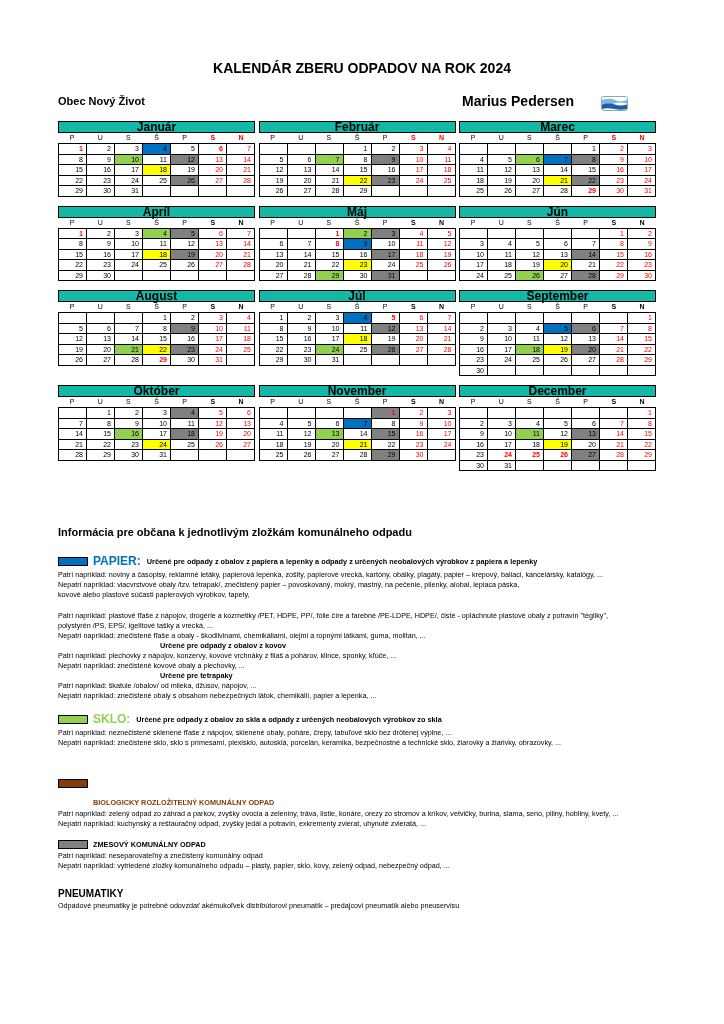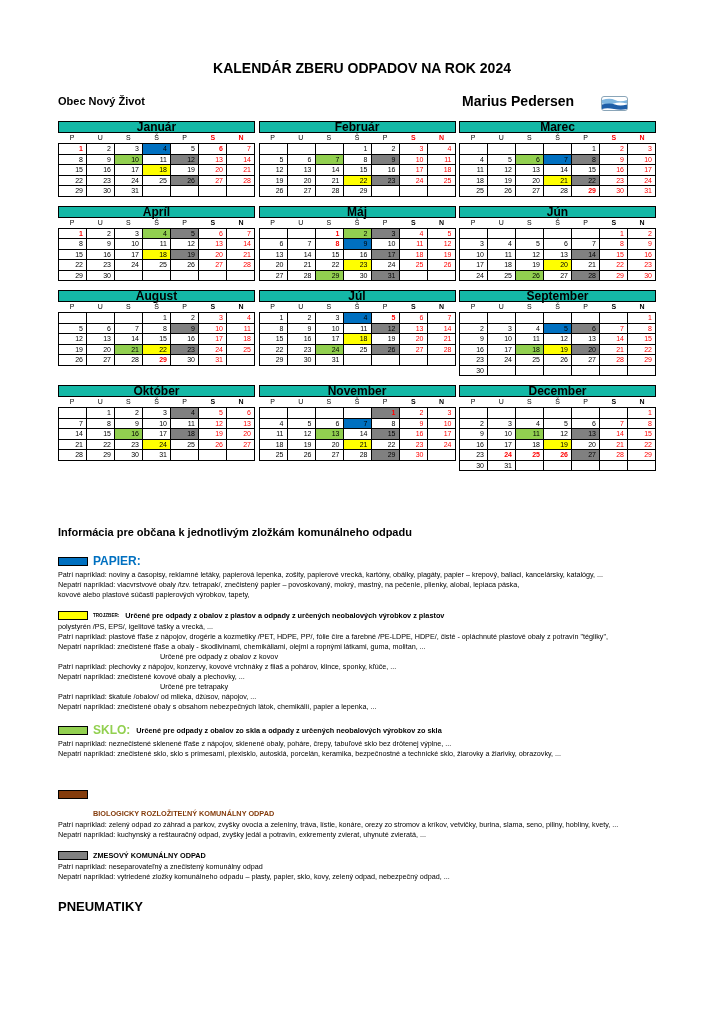--- a/index.html
+++ b/index.html
@@ -33,23 +33,23 @@
   .legend { position:absolute; top:486px; left:58px; width:640px; }
   .notice { font-size:7.3px; font-weight:bold; color:#FF0000; white-space:nowrap; margin-bottom:13px; }
   .info-title { font-size:11px; font-weight:bold; margin-bottom:16px;margin-top:40px; }
   .section { margin-bottom:11px; }
   .sec-head { display:flex; align-items:center; margin-bottom:2px; }
   .swatch { display:inline-block; width:30px; height:9px; border:1px solid #000; margin-right:5px; flex:0 0 auto; }
   .sec-label { font-size:12px; font-weight:bold; margin-right:6px; }
   .sec-label.small { font-size:4.6px; }
   .sec-heading { font-size:7.3px; font-weight:bold; white-space:nowrap; }
   .sec-line { font-size:7.2px; line-height:10px; white-space:nowrap; }
-  .sub-head { font-size:7.3px; font-weight:normal; line-height:10px; padding-left:102px; }
+  .sub-head { font-size:7.3px; font-weight:bold; line-height:10px; padding-left:102px; }
   .section-pneumatiky { margin-top:17px; }
-  .section-pneumatiky .sec-heading { font-size:13px; }
+  .section-pneumatiky .sec-heading { font-size:10px; }
   .section-zmesovy { margin-top:1px; }
 </style>
 </head>
 <body>
 
 <div class="sheet">
   <div class="doc-title">KALENDÁR ZBERU ODPADOV NA ROK 2024</div>
   <div class="obec">Obec Nový Život</div>
   <div class="company">Marius Pedersen</div>
   <div class="logo">
@@ -665,33 +665,29 @@
       </div>
     </div>
 
   <div class="legend">
     <div class="info-title">Informácia pre občana k jednotlivým zložkám komunálneho odpadu</div>
     <div>
         <div class="section section-papier">
           <div class="sec-head">
             <span class="swatch" style="background: rgb(0, 112, 192);"></span>
             <span class="sec-label" style="color: rgb(0, 112, 192);">PAPIER:</span>
+            <span class="sec-heading">Určené pre odpady z obalov z papiera a lepenky a odpady z určených neobalových výrobkov z papiera a lepenky</span>
           </div>
           <div class="sec-line">Patrí napríklad: noviny a časopisy, reklamné letáky, papierová lepenka, zošity, papierové vrecká, kartóny, obálky, plagáty, papier – krepový, baliaci, kancelársky, katalógy, ...</div>
           <div class="sec-line">Nepatrí napríklad: viacvrstvové obaly /tzv. tetrapak/, znečistený papier – povoskovaný, mokrý, mastný, na pečenie, plienky, alobal, lepiaca páska,</div>
           <div class="sec-line">kovové alebo plastové súčasti papierových výrobkov, tapety,</div>
         </div>
         <div class="section section-trojzber">
-          <div class="sec-head">
-            <span class="swatch" style="background: rgb(255, 255, 0);"></span>
-            <span class="sec-label small" style="color: rgb(0, 0, 0);">TROJZBER:</span>
-            <span class="sec-heading">Určené pre odpady z obalov z plastov a odpady z určených neobalových výrobkov z plastov</span>
-          </div>
+          <div class="sec-line">Patrí napríklad: plastové fľaše z nápojov, drogérie a kozmetiky /PET, HDPE, PP/, fólie číre a farebné /PE-LDPE, HDPE/, čisté - opláchnuté plastové obaly z potravín "tégliky",</div>
           <div class="sec-line">polystyrén /PS, EPS/, igelitové tašky a vrecká, ...</div>
-          <div class="sec-line">Patrí napríklad: plastové fľaše z nápojov, drogérie a kozmetiky /PET, HDPE, PP/, fólie číre a farebné /PE-LDPE, HDPE/, čisté - opláchnuté plastové obaly z potravín "tégliky",</div>
           <div class="sec-line">Nepatrí napríklad: znečistené fľaše a obaly - škodlivinami, chemikáliami, olejmi a ropnými látkami, guma, molitan, ...</div>
           <div class="sub-head">Určené pre odpady z obalov z kovov</div>
           <div class="sec-line">Patrí napríklad: plechovky z nápojov, konzervy, kovové vrchnáky z fliaš a pohárov, klince, sponky, kľúče, ...</div>
           <div class="sec-line">Nepatrí napríklad: znečistené kovové obaly a plechovky, ...</div>
           <div class="sub-head">Určené pre tetrapaky</div>
           <div class="sec-line">Patrí napríklad: škatule /obalov/ od mlieka, džúsov, nápojov, ...</div>
           <div class="sec-line">Nepatrí napríklad: znečistené obaly s obsahom nebezpečných látok, chemikálií, papier a lepenka, ...</div>
         </div>
         <div class="section section-sklo">
           <div class="sec-head">
@@ -715,16 +711,17 @@
             <span class="swatch" style="background: rgb(128, 128, 128);"></span>
             <span class="sec-heading" style="color: rgb(0, 0, 0);">ZMESOVÝ KOMUNÁLNY ODPAD</span>
           </div>
           <div class="sec-line">Patrí napríklad: neseparovateľný a znečistený komunálny odpad</div>
           <div class="sec-line">Nepatrí napríklad: vytriedené zložky komunálneho odpadu – plasty, papier, sklo, kovy, zelený odpad, nebezpečný odpad, ...</div>
         </div>
         <div class="section section-pneumatiky">
           <div class="sec-head">
             <span class="sec-heading" style="color: rgb(0, 0, 0);">PNEUMATIKY</span>
           </div>
+          <div class="sec-line">Odpadové pneumatiky je potrebné odovzdať akémukoľvek distribútorovi pneumatík – predajcovi pneumatík alebo pneuservisu</div>
         </div>
       </div>
   </div>
 </div>
 
 </body></html>

